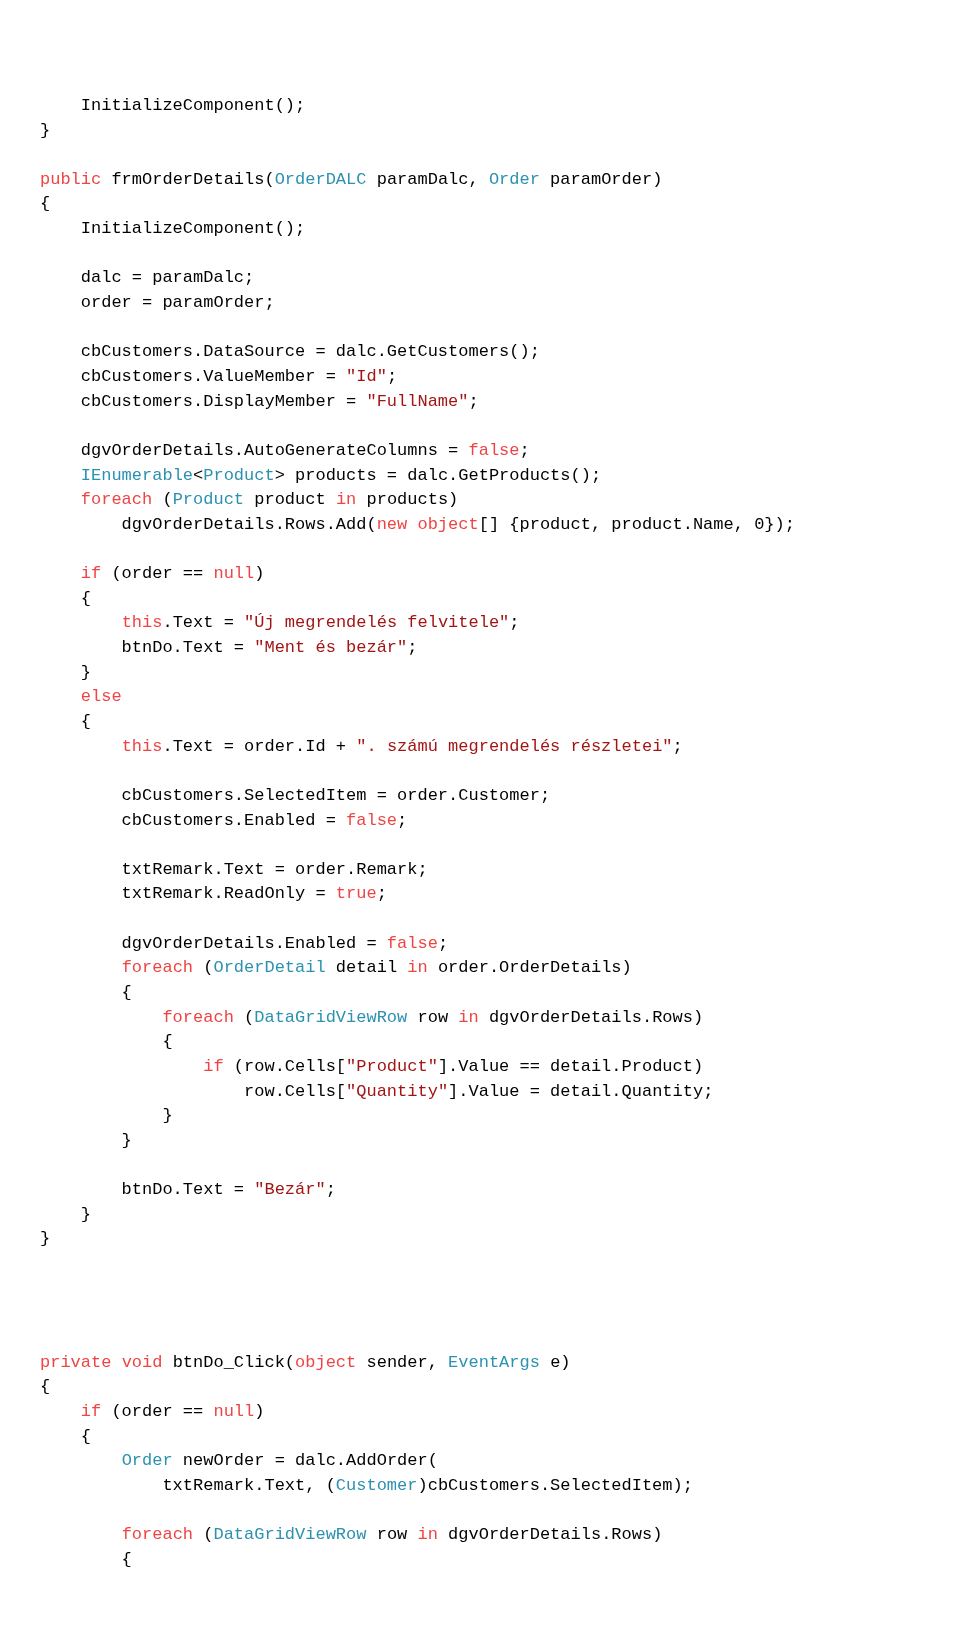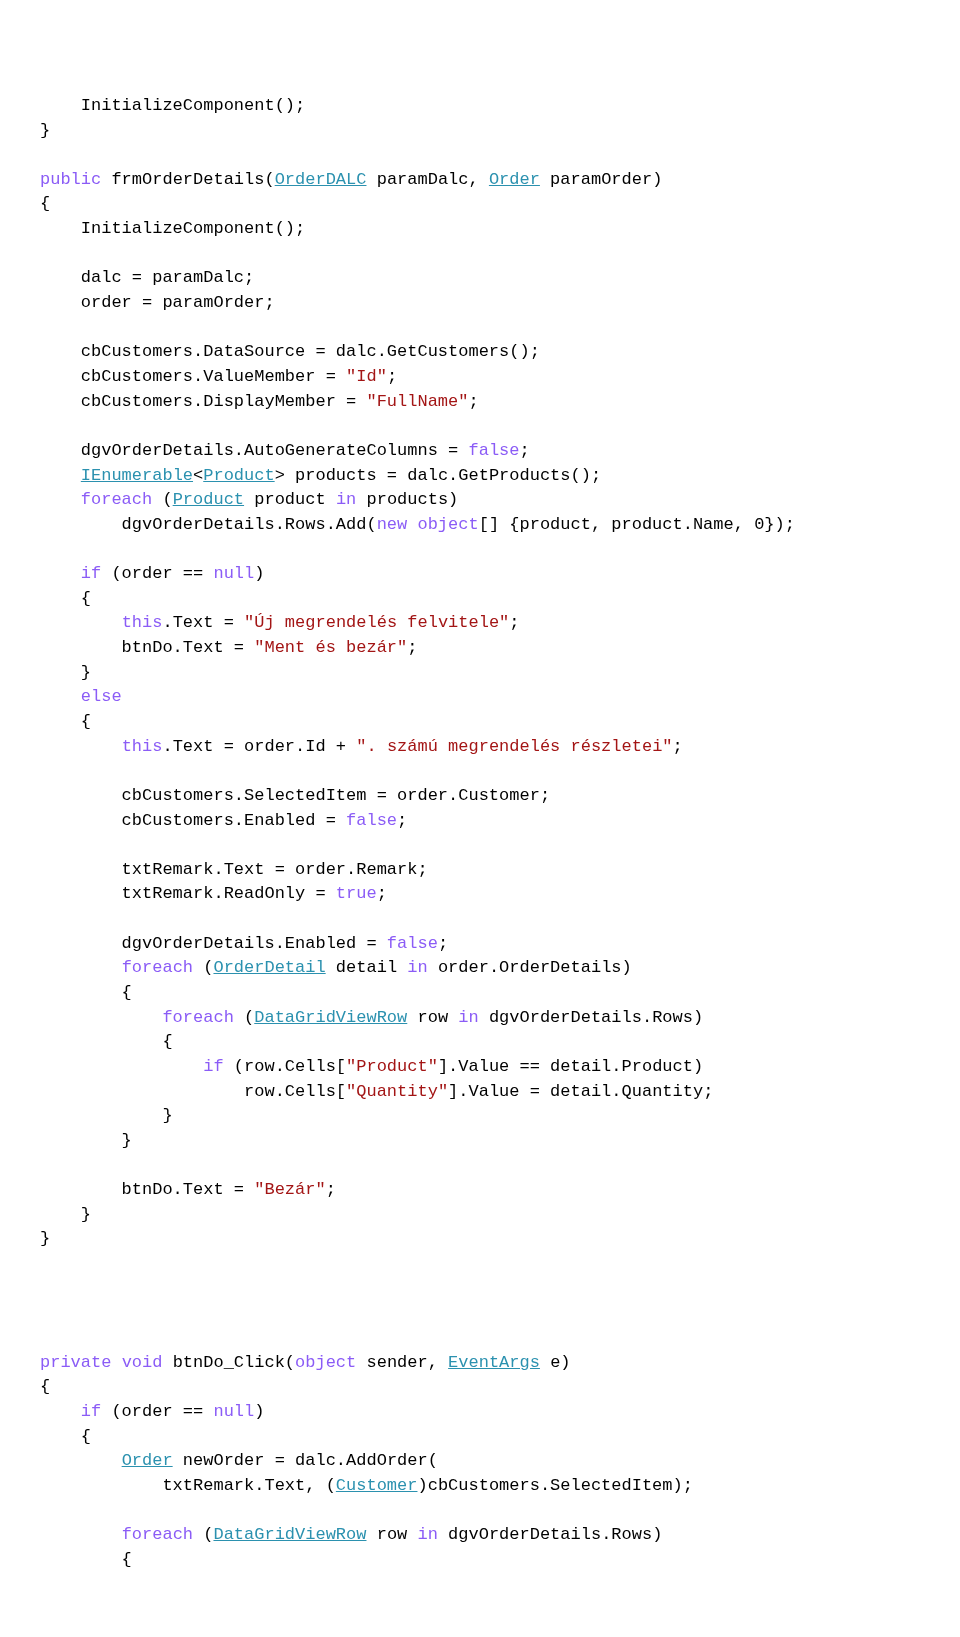--- a/index.html
+++ b/index.html
@@ -5,22 +5,22 @@
   body {
     margin: 0;
     padding: 20px 20px 20px 40px;
     background: #ffffff;
     font-family: "Consolas", "Courier New", monospace;
     font-size: 17px;
     line-height: 1.45;
     color: #000000;
     white-space: pre;
   }
-  .k { color: #8b5cf6; }   
-  .t { color: #2b91af; text-decoration: underline; }   
+  .k { color: #ef4444; }   
+  .t { color: #2b91af; }   
   .s { color: #a31515; }   
   .n { color: #000000; }   
 </style>
 </head>
 <body>
 
 
 <div id="code-root"><div><span class="n">    InitializeComponent();</span></div><div><span class="n">}</span></div><div>&nbsp;</div><div><span class="k">public</span><span class="n"> frmOrderDetails(</span><span class="t">OrderDALC</span><span class="n"> paramDalc, </span><span class="t">Order</span><span class="n"> paramOrder)</span></div><div><span class="n">{</span></div><div><span class="n">    InitializeComponent();</span></div><div>&nbsp;</div><div><span class="n">    dalc = paramDalc;</span></div><div><span class="n">    order = paramOrder;</span></div><div>&nbsp;</div><div><span class="n">    cbCustomers.DataSource = dalc.GetCustomers();</span></div><div><span class="n">    cbCustomers.ValueMember = </span><span class="s">"Id"</span><span class="n">;</span></div><div><span class="n">    cbCustomers.DisplayMember = </span><span class="s">"FullName"</span><span class="n">;</span></div><div>&nbsp;</div><div><span class="n">    dgvOrderDetails.AutoGenerateColumns = </span><span class="k">false</span><span class="n">;</span></div><div><span class="n">    </span><span class="t">IEnumerable</span><span class="n">&lt;</span><span class="t">Product</span><span class="n">&gt; products = dalc.GetProducts();</span></div><div><span class="n">    </span><span class="k">foreach</span><span class="n"> (</span><span class="t">Product</span><span class="n"> product </span><span class="k">in</span><span class="n"> products)</span></div><div><span class="n">        dgvOrderDetails.Rows.Add(</span><span class="k">new</span><span class="n"> </span><span class="k">object</span><span class="n">[] {product, product.Name, 0});</span></div><div>&nbsp;</div><div><span class="n">    </span><span class="k">if</span><span class="n"> (order == </span><span class="k">null</span><span class="n">)</span></div><div><span class="n">    {</span></div><div><span class="n">        </span><span class="k">this</span><span class="n">.Text = </span><span class="s">"Új megrendelés felvitele"</span><span class="n">;</span></div><div><span class="n">        btnDo.Text = </span><span class="s">"Ment és bezár"</span><span class="n">;</span></div><div><span class="n">    }</span></div><div><span class="n">    </span><span class="k">else</span></div><div><span class="n">    {</span></div><div><span class="n">        </span><span class="k">this</span><span class="n">.Text = order.Id + </span><span class="s">". számú megrendelés részletei"</span><span class="n">;</span></div><div>&nbsp;</div><div><span class="n">        cbCustomers.SelectedItem = order.Customer;</span></div><div><span class="n">        cbCustomers.Enabled = </span><span class="k">false</span><span class="n">;</span></div><div>&nbsp;</div><div><span class="n">        txtRemark.Text = order.Remark;</span></div><div><span class="n">        txtRemark.ReadOnly = </span><span class="k">true</span><span class="n">;</span></div><div>&nbsp;</div><div><span class="n">        dgvOrderDetails.Enabled = </span><span class="k">false</span><span class="n">;</span></div><div><span class="n">        </span><span class="k">foreach</span><span class="n"> (</span><span class="t">OrderDetail</span><span class="n"> detail </span><span class="k">in</span><span class="n"> order.OrderDetails)</span></div><div><span class="n">        {</span></div><div><span class="n">            </span><span class="k">foreach</span><span class="n"> (</span><span class="t">DataGridViewRow</span><span class="n"> row </span><span class="k">in</span><span class="n"> dgvOrderDetails.Rows)</span></div><div><span class="n">            {</span></div><div><span class="n">                </span><span class="k">if</span><span class="n"> (row.Cells[</span><span class="s">"Product"</span><span class="n">].Value == detail.Product)</span></div><div><span class="n">                    row.Cells[</span><span class="s">"Quantity"</span><span class="n">].Value = detail.Quantity;</span></div><div><span class="n">            }</span></div><div><span class="n">        }</span></div><div>&nbsp;</div><div><span class="n">        btnDo.Text = </span><span class="s">"Bezár"</span><span class="n">;</span></div><div><span class="n">    }</span></div><div><span class="n">}</span></div><div>&nbsp;</div><div>&nbsp;</div><div>&nbsp;</div><div>&nbsp;</div><div><span class="k">private</span><span class="n"> </span><span class="k">void</span><span class="n"> btnDo_Click(</span><span class="k">object</span><span class="n"> sender, </span><span class="t">EventArgs</span><span class="n"> e)</span></div><div><span class="n">{</span></div><div><span class="n">    </span><span class="k">if</span><span class="n"> (order == </span><span class="k">null</span><span class="n">)</span></div><div><span class="n">    {</span></div><div><span class="n">        </span><span class="t">Order</span><span class="n"> newOrder = dalc.AddOrder(</span></div><div><span class="n">            txtRemark.Text, (</span><span class="t">Customer</span><span class="n">)cbCustomers.SelectedItem);</span></div><div>&nbsp;</div><div><span class="n">        </span><span class="k">foreach</span><span class="n"> (</span><span class="t">DataGridViewRow</span><span class="n"> row </span><span class="k">in</span><span class="n"> dgvOrderDetails.Rows)</span></div><div><span class="n">        {</span></div></div>
 
 

